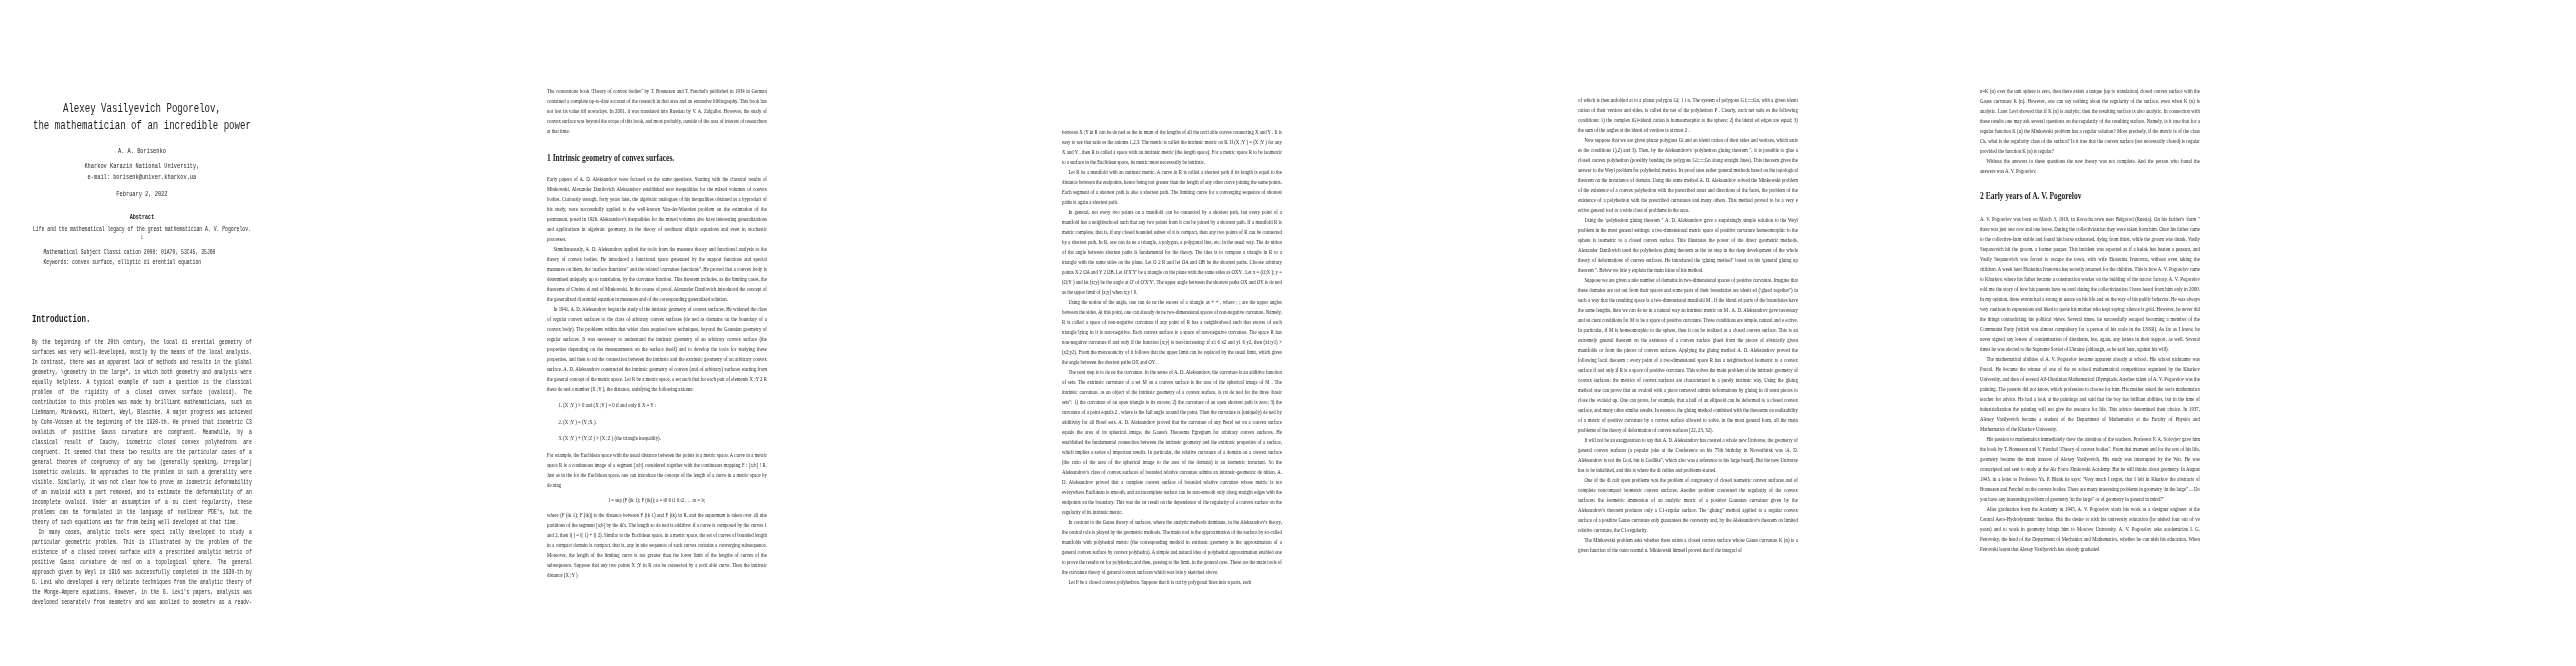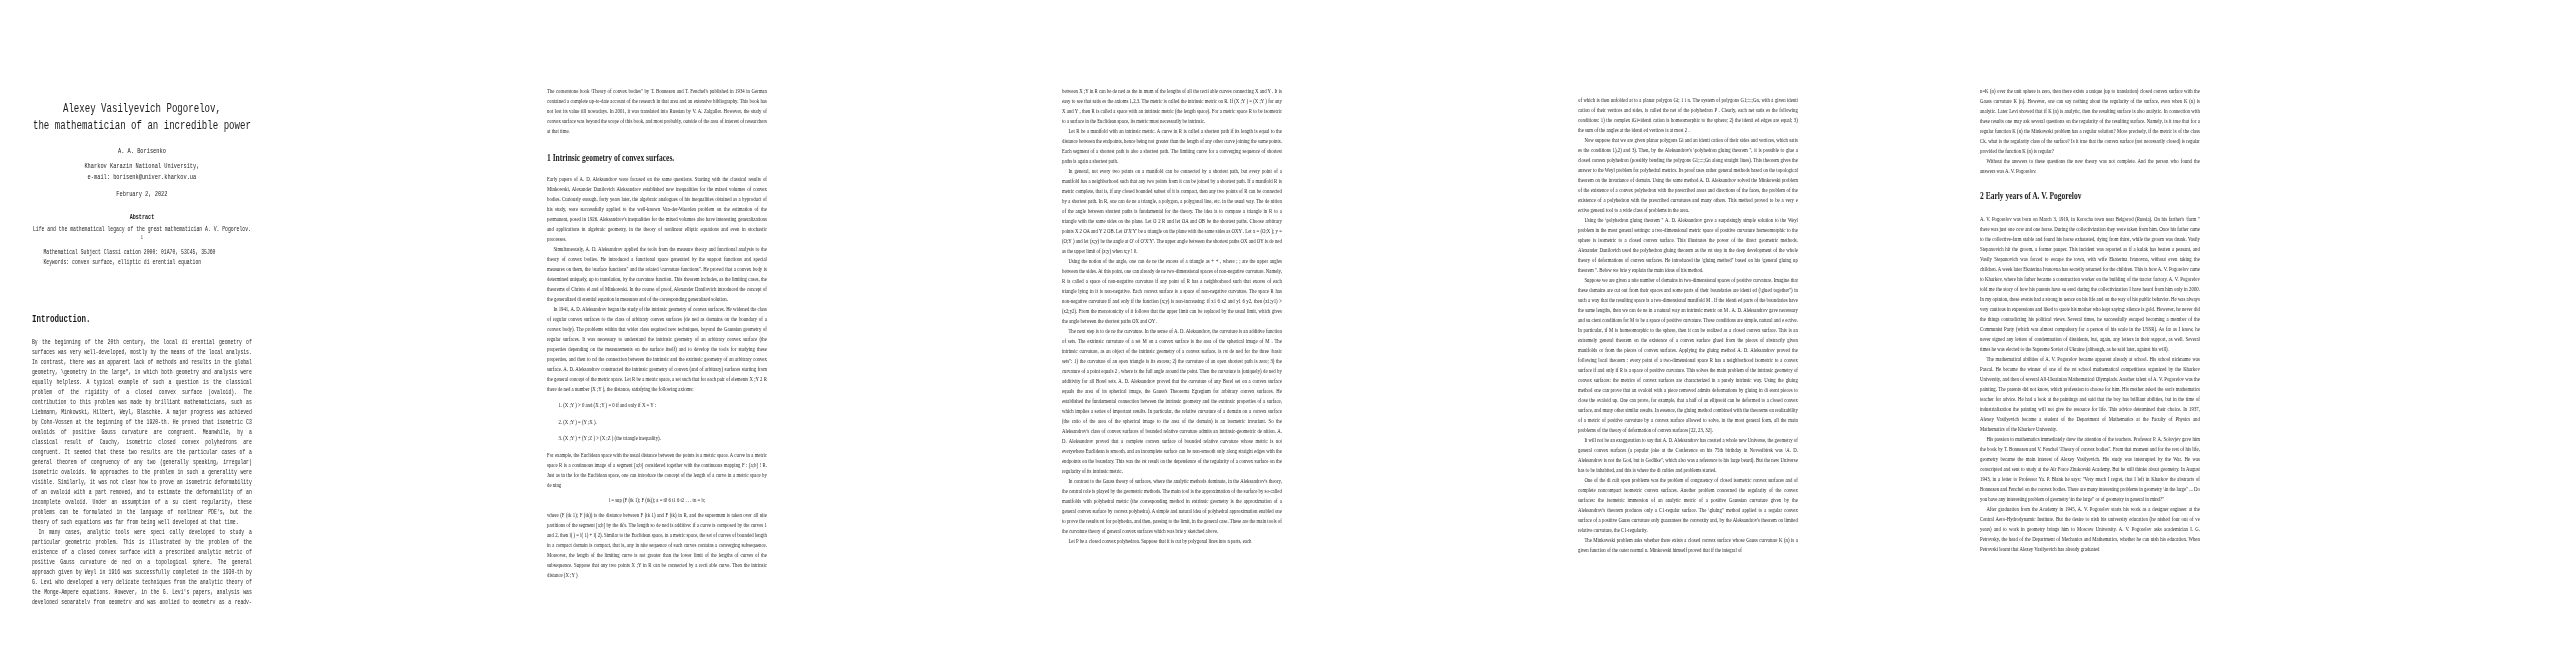--- a/index.html
+++ b/index.html
@@ -1,19 +1,19 @@
 <!DOCTYPE html>
 <html style="font-size:9px"><head>
 <meta charset="utf-8">
 <style>
   html,body{margin:0;padding:0;background:#ffffff;}
   .canvas{position:relative;width:2576px;height:667px;background:#ffffff;overflow:hidden;
           font-family:"Liberation Serif","DejaVu Serif",serif;color:#1c1c1c;}
   .page{position:absolute;top:0;width:515px;height:604px;overflow:hidden;background:#ffffff;}
-  #page-1{left:0;font-family:Liberation Mono, monospace;} #page-2{left:515px;} #page-3{left:1030px;} #page-4{left:1546px;margin-top:9px;} #page-5{left:1948px;}
+  #page-1{left:0;font-family:Liberation Mono, monospace;} #page-2{left:515px;} #page-3{left:1030px;margin-top:41px;} #page-4{left:1546px;margin-top:9px;} #page-5{left:1948px;}
   .col{position:absolute;left:32px;top:0;width:322px;transform:scaleX(0.6828);transform-origin:0 0;}
   .col p{margin:0;font-size:7px;line-height:10px;text-align:justify;}
   p.ind{text-indent:9.4px;}
   .lead-space{margin-top:86px !important;}
   .title{font-size:13.3px;line-height:16.7px;text-align:center;margin:101px 0 0 0;font-weight:normal;}
   .author{font-size:7.8px;text-align:center;margin-top:12.2px;}
   .affil{font-size:7.8px;line-height:10.6px;text-align:center;margin-top:6.7px;}
   .email{font-size:7.8px;line-height:10.6px;text-align:center;}
   .date{font-size:7.8px;text-align:center;margin-top:7.2px;}
   .abs-head{font-size:7.5px;font-weight:bold;text-align:center;margin-top:15.6px;}

